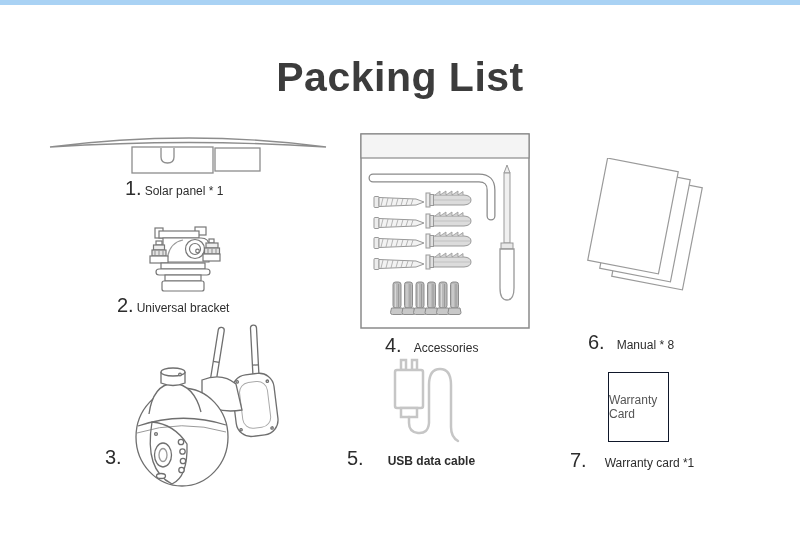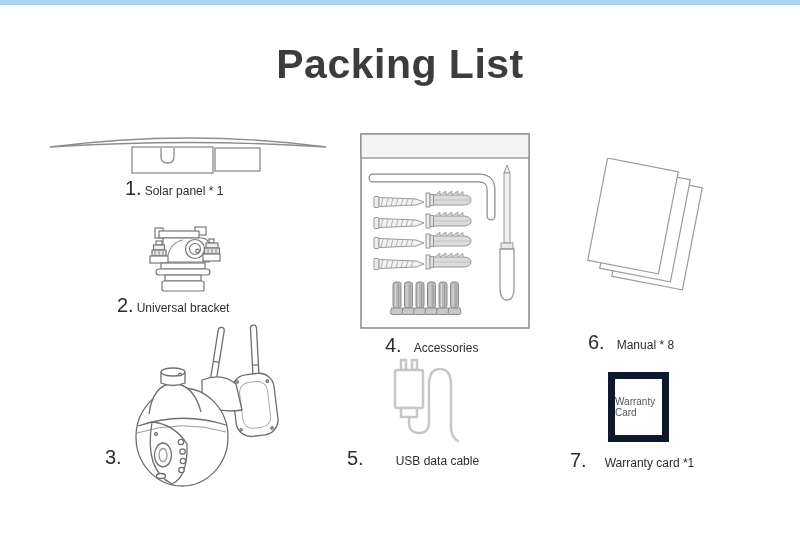--- a/index.html
+++ b/index.html
@@ -8,41 +8,41 @@
     font-family:"Liberation Sans", sans-serif;
     background:#ffffff;
     position:relative;
     overflow:hidden;
   }
   .top-bar {
     position:absolute; left:0; top:0; width:800px; height:5px;
     background:#a9d2f4;
   }
   .page-title {
-    position:absolute; left:0; top:41px; width:800px;
+    position:absolute; left:0; top:54px; width:800px;
     text-align:center;
     font-size:41px; font-weight:700; color:#3c3c3c;
     letter-spacing:0.5px;
   }
   .illus { position:absolute; }
   .item-label {
     position:absolute; display:flex; align-items:baseline;
     color:#2d2d2d; white-space:nowrap;
   }
   .item-label .num { font-size:20px; }
   .item-label .txt { font-size:12px; margin-left:3px; }
   .gap-md .txt { margin-left:12px; }
-  .gap-lg .txt { margin-left:32px; }
+  .gap-lg .txt { margin-left:24px;font-weight:bold; }
   .gap-xs .txt { margin-left:18px; }
 
   .warranty-card {
     position:absolute; left:608px; top:372px; width:61px; height:70px;
-    border:7px solid #0f172a; background:#fff;
+    border:1px solid #0f172a; background:#fff;
     display:flex; align-items:center; justify-content:center;
-    font-size:10px; color:#555;
+    font-size:12px; color:#555;
   }
 </style>
 </head>
 <body>
 
 <div class="top-bar"></div>
 
 <h1 class="page-title">Packing List</h1>
 
 <svg class="illus" style="left:48px;top:127px;" width="284" height="52" viewBox="0 0 284 52">

